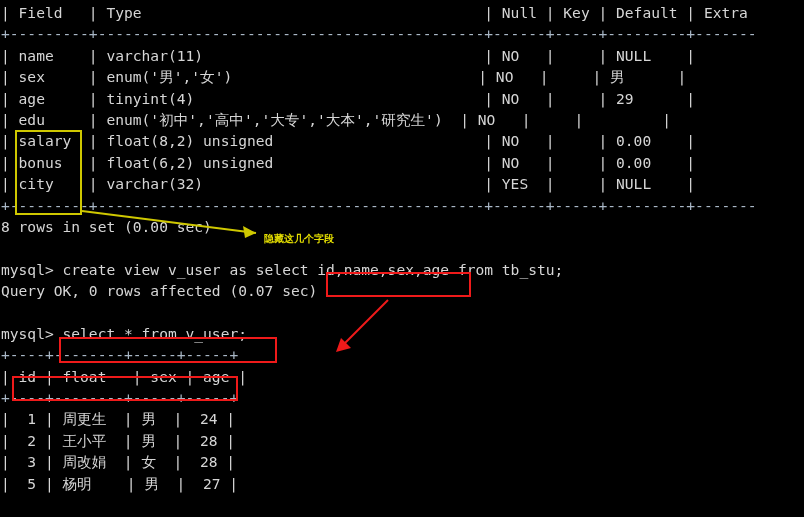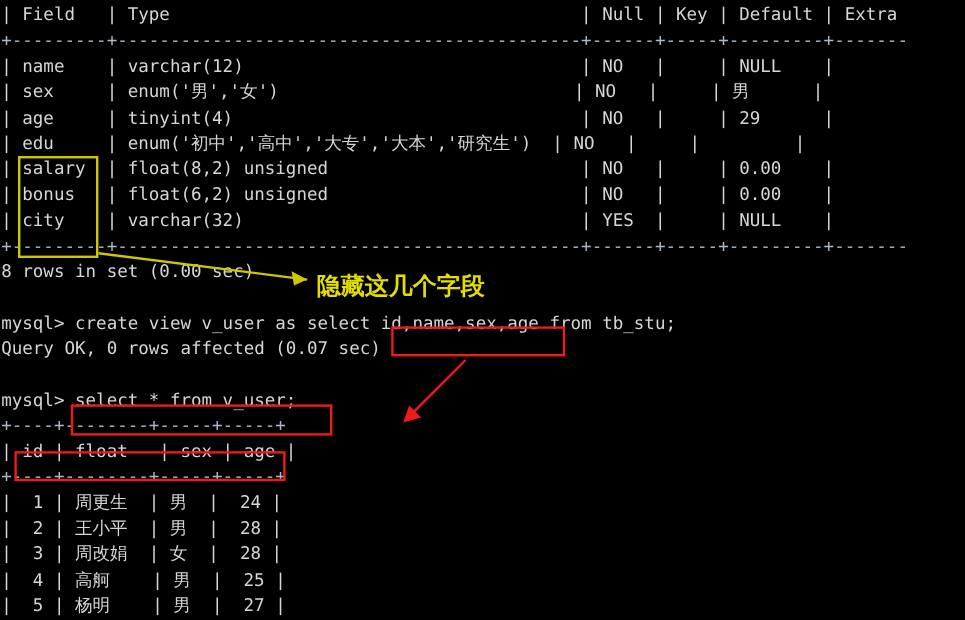--- a/index.html
+++ b/index.html
@@ -42,60 +42,59 @@
     position:absolute;
     border:2px solid;
     background:transparent;
   }
   .box.yellow { border-color:#cfc800; }
   .box.red { border-color:#ef1a1a; }
   .anno-text {
     position:absolute;
     white-space:pre;
     font-family:"DejaVu Sans","Liberation Sans",sans-serif;
-    font-size:20px;
+    font-size:10px;
     font-weight:700;
     color:#e3dd00;
   }
   svg.arrows {
     position:absolute;
     left:0; top:0;
     width:804px; height:517px;
   }
 </style>
 </head>
 <body>
 
 <div id="terminal">
 
   <div class="screen">
 
     <div class="line">| Field   | Type                                       | Null | Key | Default | Extra</div>
     <div class="line sep">+---------+--------------------------------------------+------+-----+---------+-------</div>
-    <div class="line">| name    | varchar(12)                                | NO   |     | NULL    |</div>
+    <div class="line">| name    | varchar(11)                                | NO   |     | NULL    |</div>
     <div class="line">| sex     | enum('男','女')                            | NO   |     | 男      |</div>
     <div class="line">| age     | tinyint(4)                                 | NO   |     | 29      |</div>
     <div class="line">| edu     | enum('初中','高中','大专','大本','研究生')  | NO   |     |         |</div>
     <div class="line">| salary  | float(8,2) unsigned                        | NO   |     | 0.00    |</div>
     <div class="line">| bonus   | float(6,2) unsigned                        | NO   |     | 0.00    |</div>
     <div class="line">| city    | varchar(32)                                | YES  |     | NULL    |</div>
     <div class="line sep">+---------+--------------------------------------------+------+-----+---------+-------</div>
     <div class="line">8 rows in set (0.00 sec)</div>
     <div class="line"> </div>
     <div class="line">mysql&gt; create view v_user as select id,name,sex,age from tb_stu;</div>
     <div class="line">Query OK, 0 rows affected (0.07 sec)</div>
     <div class="line"> </div>
     <div class="line">mysql&gt; select * from v_user;</div>
     <div class="line sep">+----+--------+-----+-----+</div>
     <div class="line">| id | float   | sex | age |</div>
     <div class="line sep">+----+--------+-----+-----+</div>
     <div class="line">|  1 | 周更生  | 男  |  24 |</div>
     <div class="line">|  2 | 王小平  | 男  |  28 |</div>
     <div class="line">|  3 | 周改娟  | 女  |  28 |</div>
-    <div class="line">|  4 | 高舸    | 男  |  25 |</div>
     <div class="line">|  5 | 杨明    | 男  |  27 |</div>
 
   </div>
 
   <div class="overlay">
 
     <div class="box yellow" style="left:15px; top:130px; width:67px; height:85px;"></div>
 
     <div class="box red" style="left:326px; top:272px; width:145px; height:25px;"></div>
 

